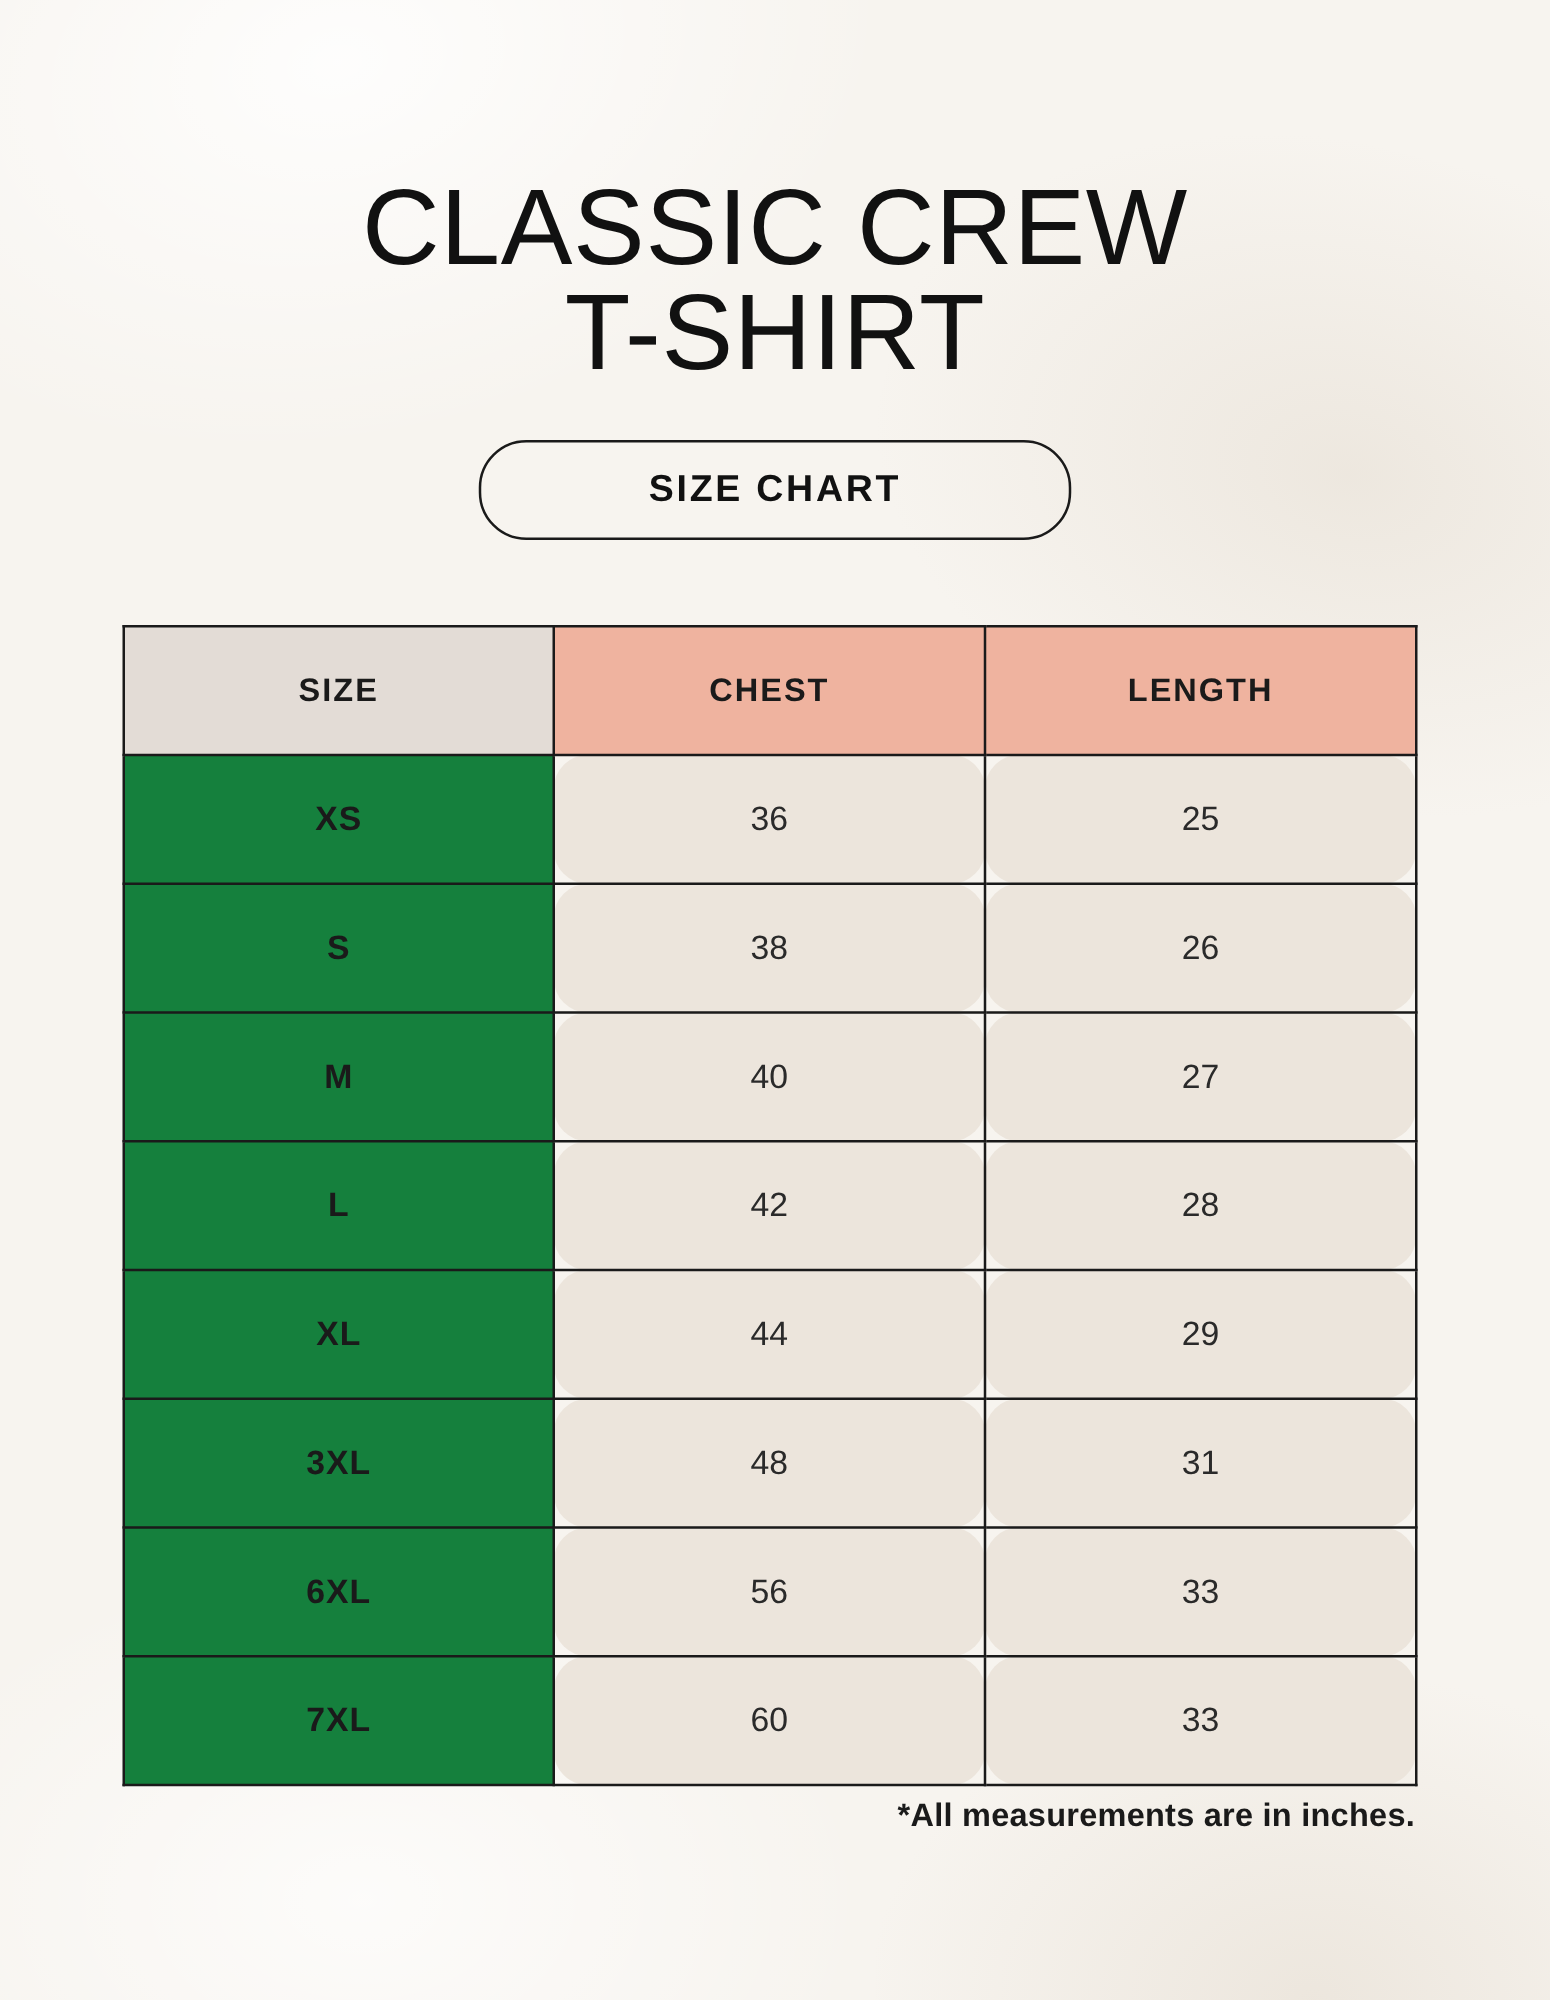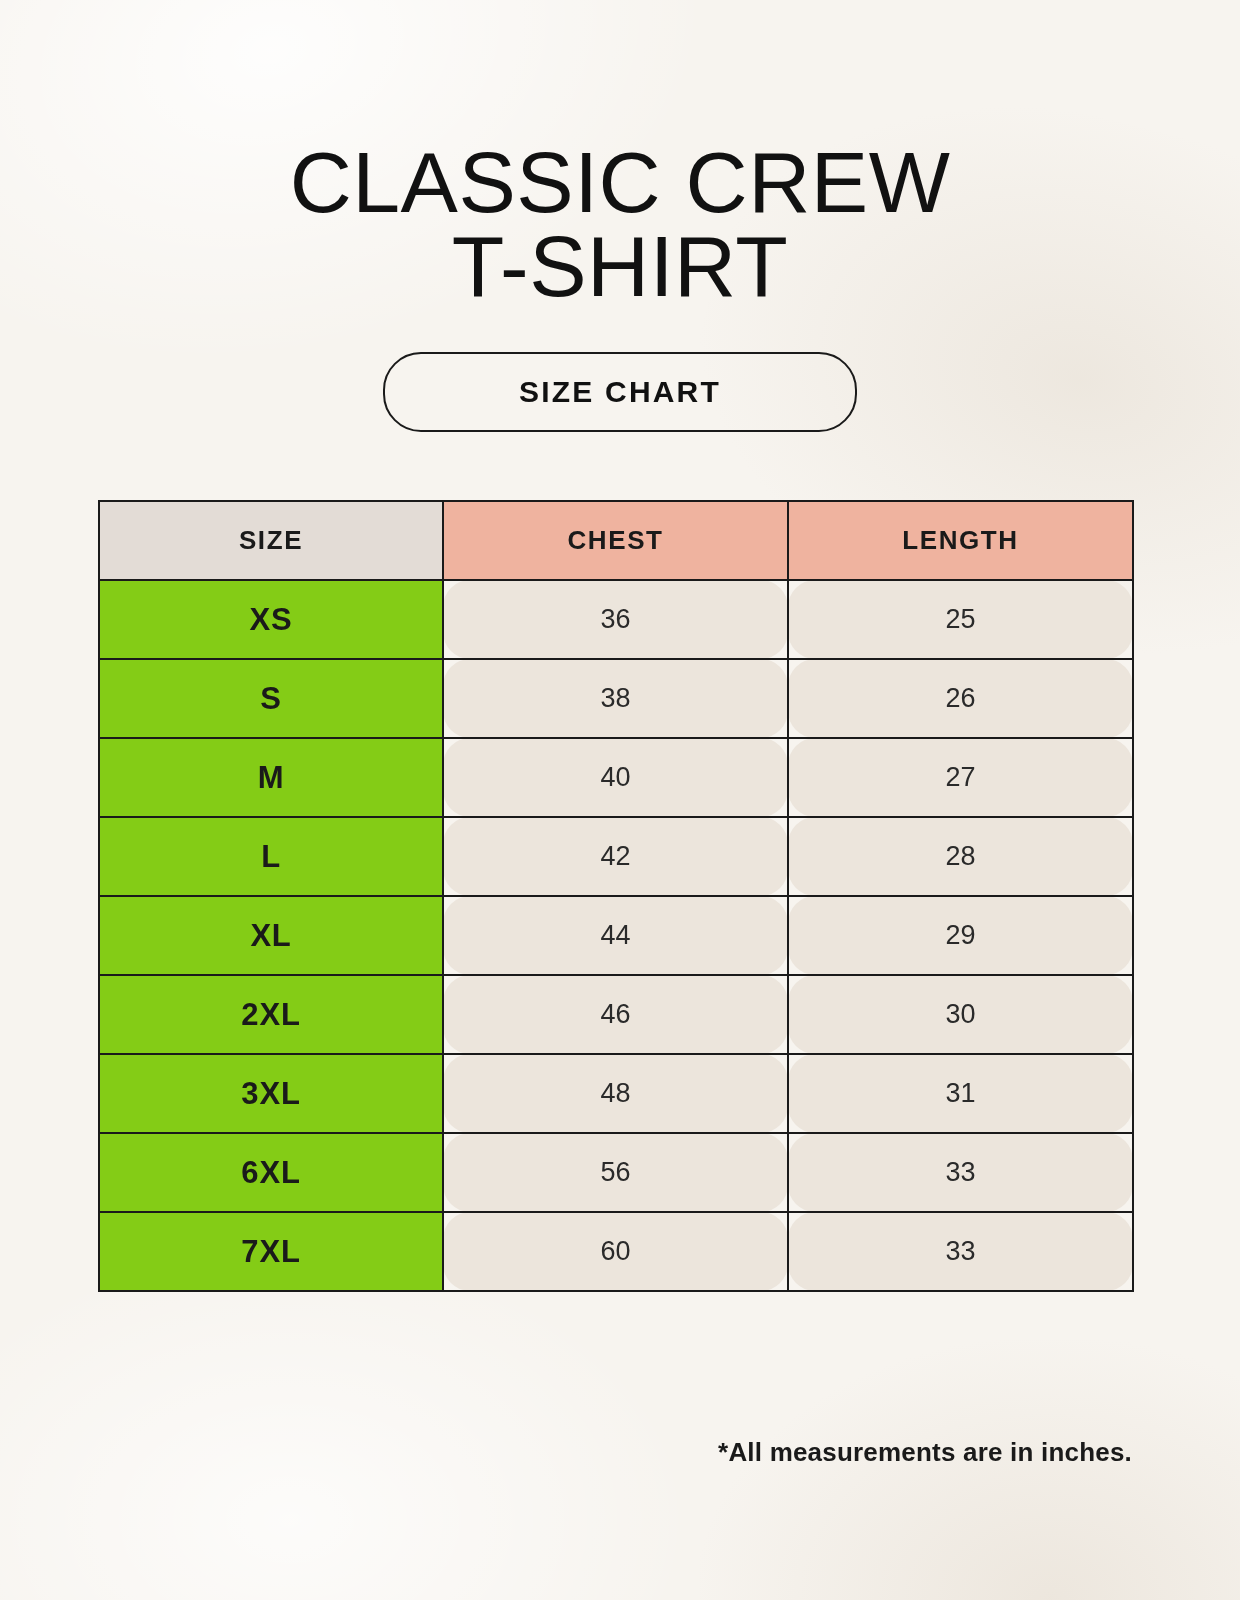--- a/index.html
+++ b/index.html
@@ -110,40 +110,40 @@
     border-collapse: collapse;
     width: 1034px;
     table-layout: fixed;
   }
   table.size-table th,
   table.size-table td {
     border: 2px solid #1a1a1a;
     height: 77px;
     text-align: center;
     vertical-align: middle;
-    padding: 0;
+    padding: 12px;
   }
   col.c-size { width: 344px; }
   col.c-chest { width: 345px; }
   col.c-length { width: 345px; }
 
   thead th {
     font-size: 26px;
     font-weight: 700;
     letter-spacing: 1.6px;
     color: #1a1a1a;
     height: 82px;
   }
   th.head-size { background: #e3dcd6; }
   th.head-chest { background: #efb39f; }
   th.head-length { background: #efb39f; }
 
   td.cell-size {
-    background: #84cc16;
-    font-size: 31px;
+    background: #15803d;
+    font-size: 27px;
     font-weight: 700;
     letter-spacing: 0.8px;
   }
   td.cell-val {
     background: #ece5dc;
     font-size: 27px;
     font-weight: 400;
     color: #2a2a2a;
     border-radius: 27px;
   }
@@ -215,25 +215,20 @@
           <td class="cell-size">L</td>
           <td class="cell-val">42</td>
           <td class="cell-val">28</td>
         </tr>
         <tr>
           <td class="cell-size">XL</td>
           <td class="cell-val">44</td>
           <td class="cell-val">29</td>
         </tr>
         <tr>
-          <td class="cell-size">2XL</td>
-          <td class="cell-val">46</td>
-          <td class="cell-val">30</td>
-        </tr>
-        <tr>
           <td class="cell-size">3XL</td>
           <td class="cell-val">48</td>
           <td class="cell-val">31</td>
         </tr>
         <tr>
           <td class="cell-size">6XL</td>
           <td class="cell-val">56</td>
           <td class="cell-val">33</td>
         </tr>
         <tr>

